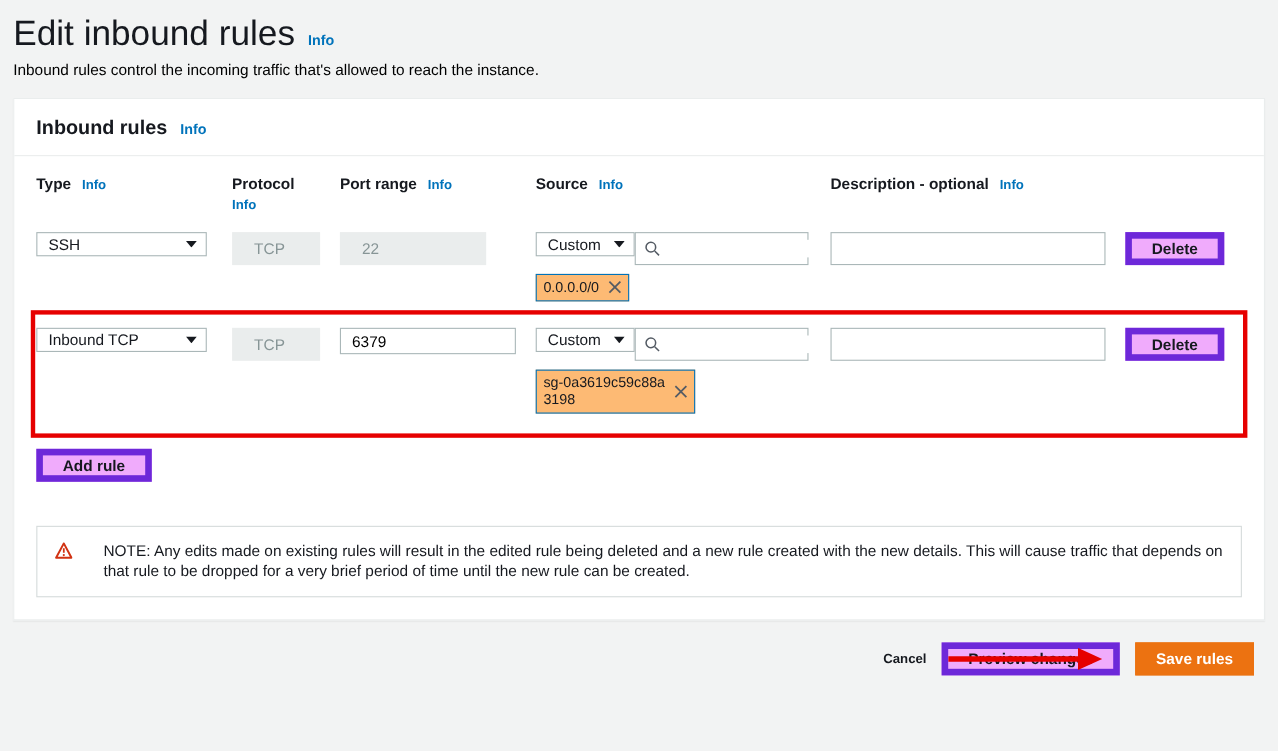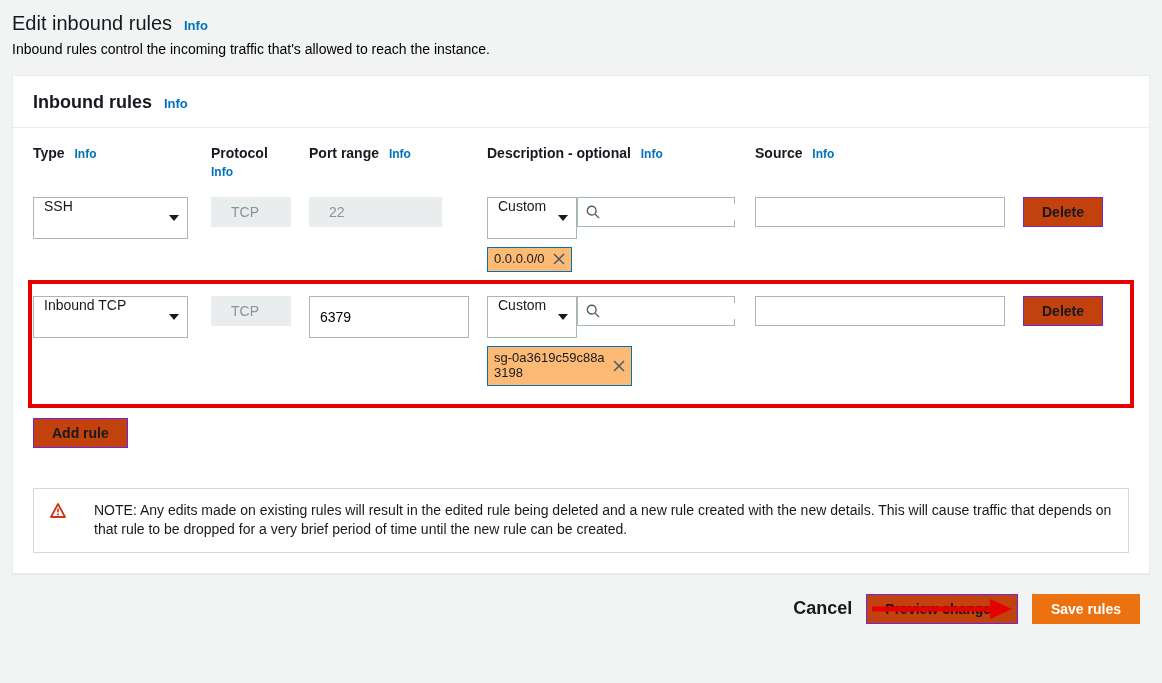--- a/index.html
+++ b/index.html
@@ -8,21 +8,21 @@
     background: #f2f3f3;
     color: #16191f;
     font-size: 14px;
     width: 1162px;
     height: 683px;
     overflow: hidden;
   }
   .page { padding: 12px; }
   .page-header { margin-bottom: 6px; }
   .page-title {
-    font-size: 20px;
+    font-size: 32px;
     font-weight: 400;
     display: inline;
     color: #16191f;
   }
   .info-link {
     color: #0073bb;
     font-size: 13px;
     margin-left: 8px;
     cursor: pointer;
     font-weight: 600;
@@ -59,23 +59,23 @@
   .col-head {
     font-weight: 700;
     font-size: 14px;
     margin-bottom: 10px;
     line-height: 1.3;
   }
   .row-cell { padding-top: 6px; }
   .select {
     position: relative;
     border: 1px solid #aab7b8;
-    height: 42px;
-    display: flex;
-    align-items: flex-start;
+    height: 22px;
+    display: flex;
+    align-items: center;
     padding: 0 10px;
     background: #fff;
     cursor: pointer;
     width: 155px;
     font-size: 14px;
   }
   .select .caret {
     position: absolute; right: 8px; top: 50%; transform: translateY(-50%);
   }
   .select-narrow { width: 90px; }
@@ -85,21 +85,21 @@
     height: 30px;
     display: flex;
     align-items: center;
     padding: 0 20px;
     color: #879596;
     width: 80px;
   }
   .readonly-wide { width: 133px; }
   .text-input {
     border: 1px solid #aab7b8;
-    height: 42px;
+    height: 24px;
     padding: 0 10px;
     width: 160px;
     font-size: 14px;
     outline: none;
   }
   .search-box {
     border: 1px solid #aab7b8;
     height: 30px;
     display: flex;
     align-items: center;
@@ -111,22 +111,22 @@
     border: none; outline: none; flex: 1; font-size: 14px;
   }
   .desc-input {
     border: 1px solid #aab7b8;
     height: 30px;
     width: 250px;
     padding: 0 10px;
     outline: none;
   }
   .btn {
-    border: 1px solid #6d28d9;
-    background: #c2410c;
+    border: 6px solid #6d28d9;
+    background: #f0abfc;
     color: #16191f;
     font-weight: 700;
     height: 30px;
     padding: 0 18px;
     cursor: pointer;
     font-size: 14px;
   }
   .btn-primary {
     background: #ec7211;
     border: 1px solid #ec7211;
@@ -161,21 +161,21 @@
   }
   .warn-icon { color: #d13212; flex-shrink: 0; margin-top: 2px; }
   .note-text { font-size: 14px; line-height: 1.4; }
   .footer {
     display: flex;
     justify-content: flex-end;
     align-items: center;
     gap: 14px;
     padding: 20px 10px 0 0;
   }
-  .cancel-link { color: #16191f; font-weight: 700; cursor: pointer; font-size: 18px; }
+  .cancel-link { color: #16191f; font-weight: 700; cursor: pointer; font-size: 12px; }
   .preview-wrap { position: relative; }
   .arrow-overlay {
     position: absolute;
     left: 6px; top: 50%; transform: translateY(-50%);
     pointer-events: none;
   }
   svg { display: block; }
 </style>
 </head>
 <body>
@@ -201,25 +201,25 @@
         </div>
         <div class="col-head">
           <span>Protocol</span><br>
           <span class="info-link-sm" style="margin-left:0">Info</span>
         </div>
         <div class="col-head">
           <span>Port range</span>
           <span class="info-link-sm">Info</span>
         </div>
         <div class="col-head">
+          <span>Source</span>
+          <span class="info-link-sm">Info</span>
+        </div>
+        <div class="col-head">
           <span>Description - optional</span>
-          <span class="info-link-sm">Info</span>
-        </div>
-        <div class="col-head">
-          <span>Source</span>
           <span class="info-link-sm">Info</span>
         </div>
         <div></div>
       </div>
 
       <div class="cols">
         <div class="row-cell">
           <div class="select">
             <span>SSH</span>
             <span class="caret">

